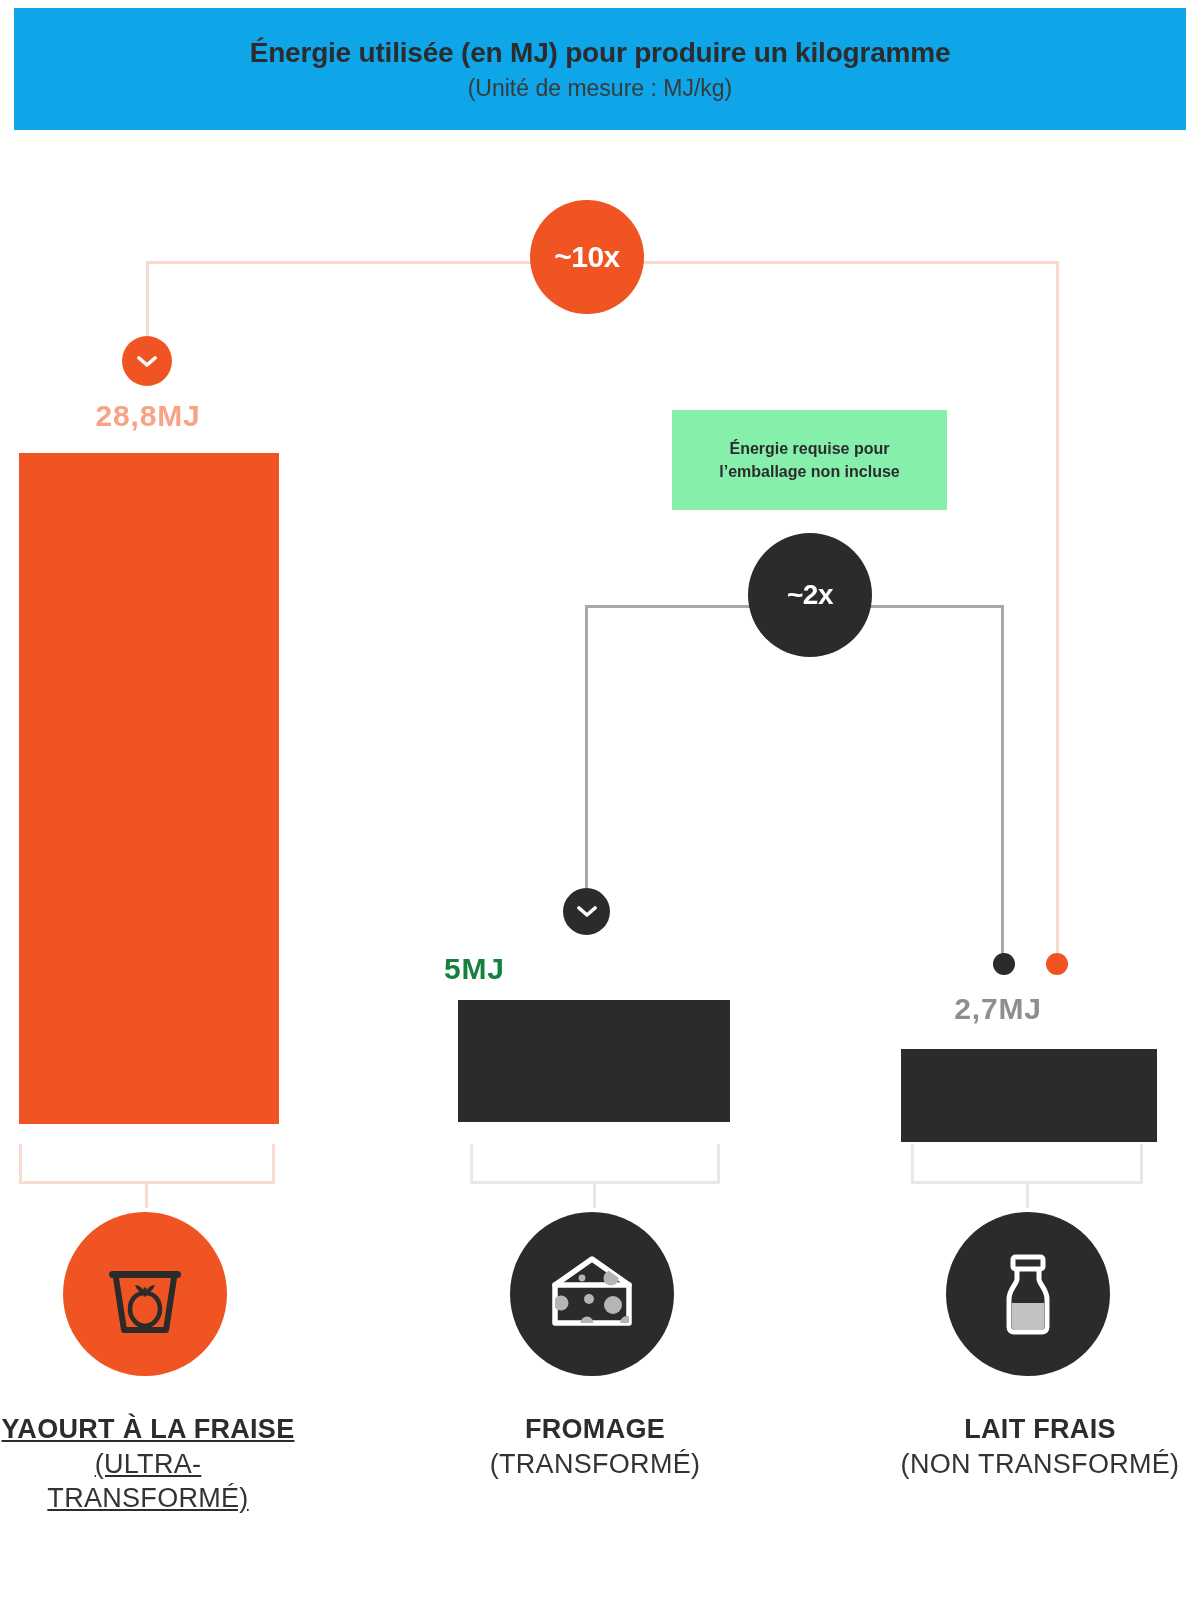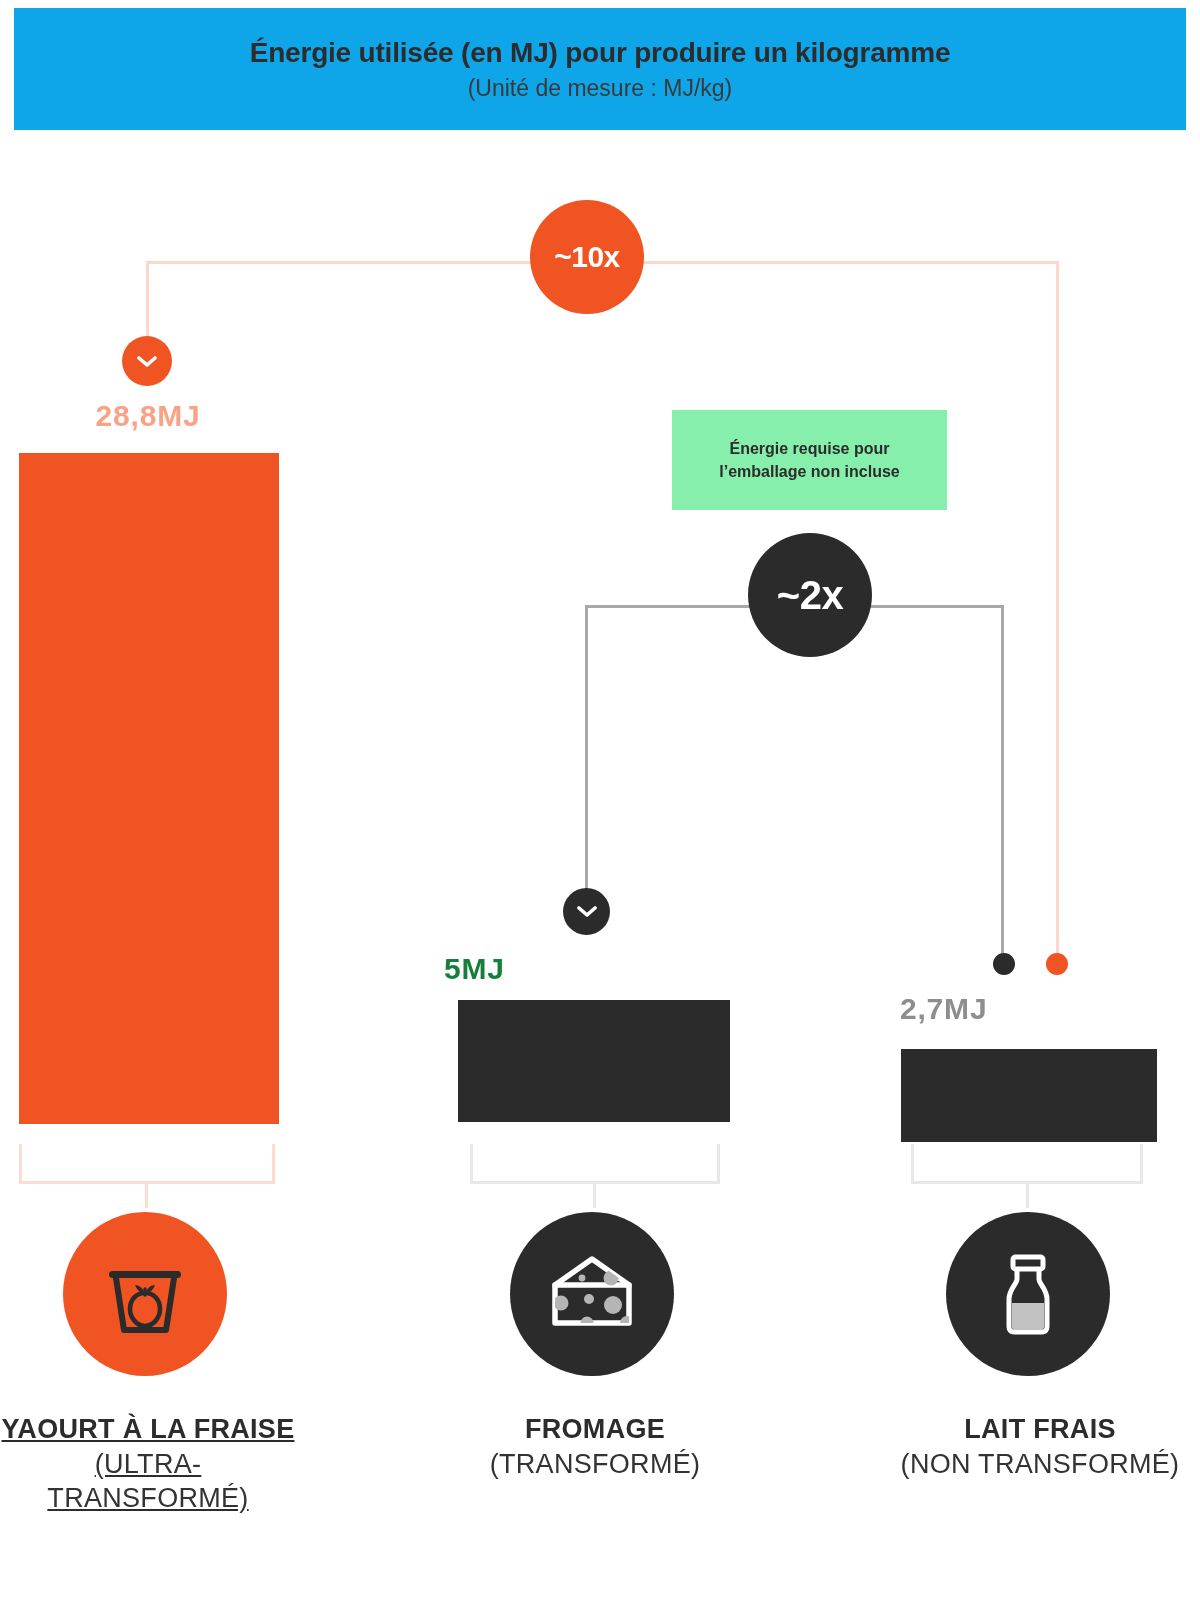--- a/index.html
+++ b/index.html
@@ -83,21 +83,21 @@
     left: 530px; top: 186px;
     width: 114px; height: 114px;
     background: #f05423;
     font-size: 30px;
     letter-spacing: -0.5px;
   }
   .badge-2x {
     left: 748px; top: 519px;
     width: 124px; height: 124px;
     background: #2b2b2b;
-    font-size: 40px;
+    font-size: 28px;
     letter-spacing: -0.5px;
   }
 
   
   .puck {
     position: absolute;
     border-radius: 50%;
     display: flex;
     align-items: center;
     justify-content: center;
@@ -129,21 +129,21 @@
   
   .value-label {
     position: absolute;
     font-size: 30px;
     font-weight: bold;
     letter-spacing: 0.8px;
     white-space: nowrap;
   }
   .val-yogurt { left: 0px; top: 385px; width: 296px; text-align: center; color: #f9a285; }
   .val-cheese { left: 444px; top: 938px; width: 236px; text-align: left; color: #15803d; }
-  .val-milk   { left: 900px; top: 978px; width: 256px; text-align: left; color: #8e8e8e; }
+  .val-milk   { left: 870px; top: 978px; width: 256px; text-align: center; color: #8e8e8e; }
 
   
   .bar { position: absolute; }
   .bar-yogurt { left: 19px;  top: 439px;  width: 260px; height: 671px; background: #f05423; }
   .bar-cheese { left: 458px; top: 986px;  width: 272px; height: 122px; background: #2b2b2b; }
   .bar-milk   { left: 901px; top: 1035px; width: 256px; height: 93px;  background: #2b2b2b; }
 
   
   .bracket {
     position: absolute;

